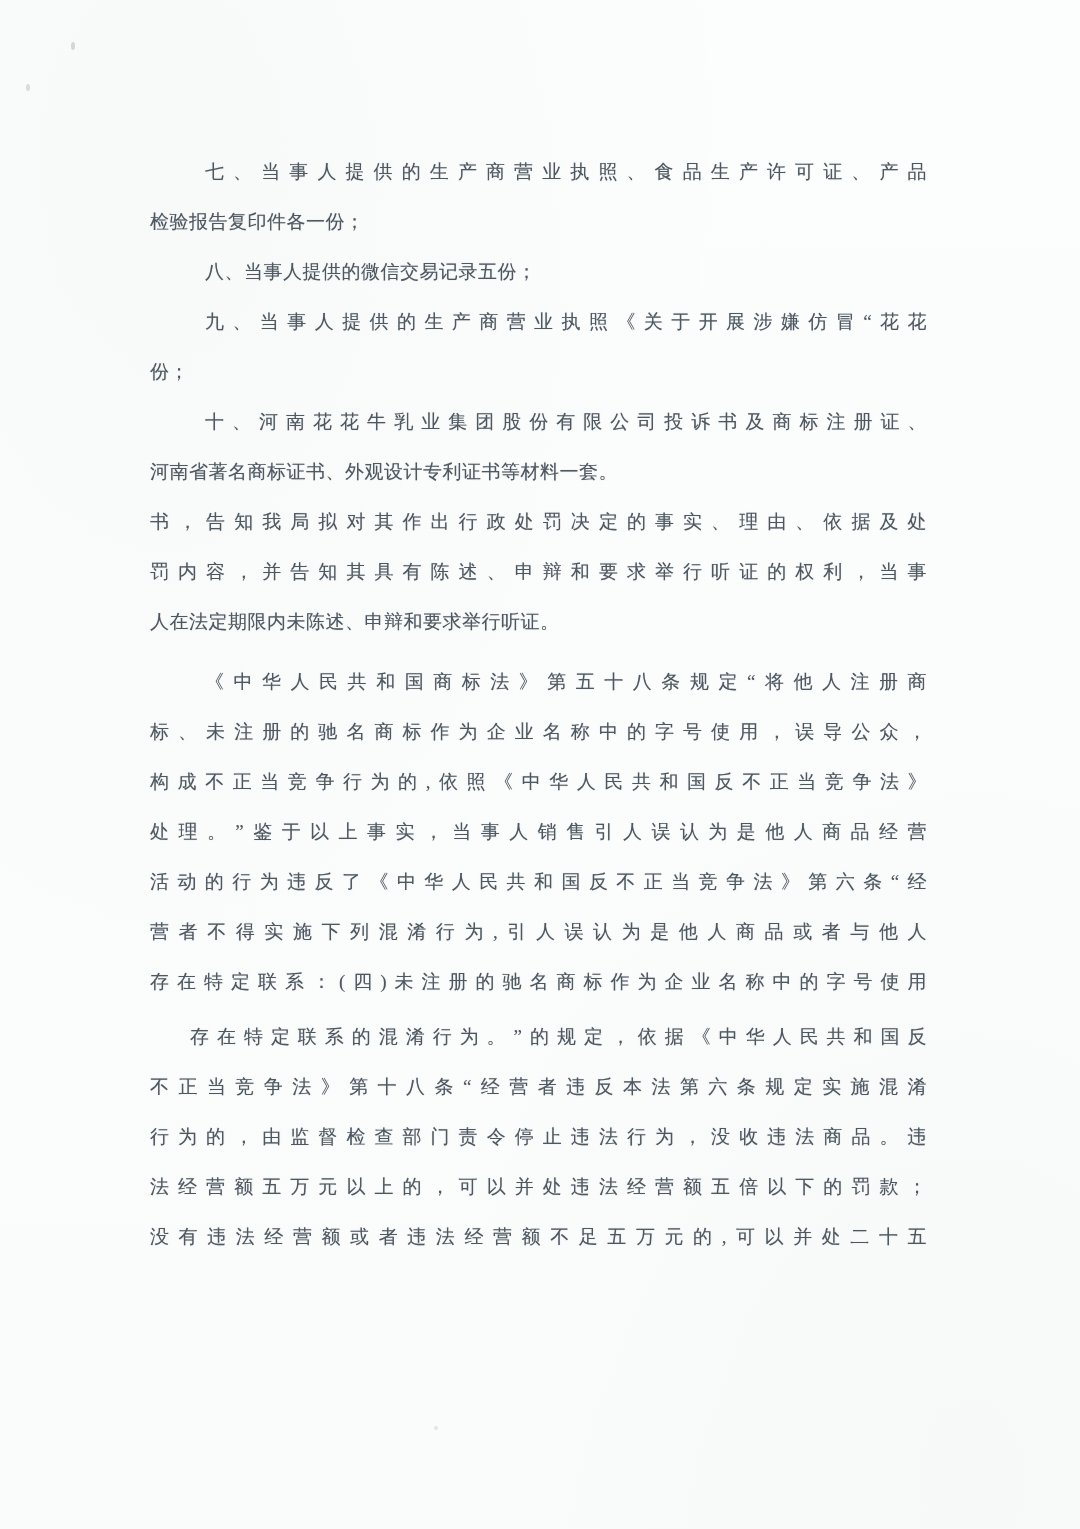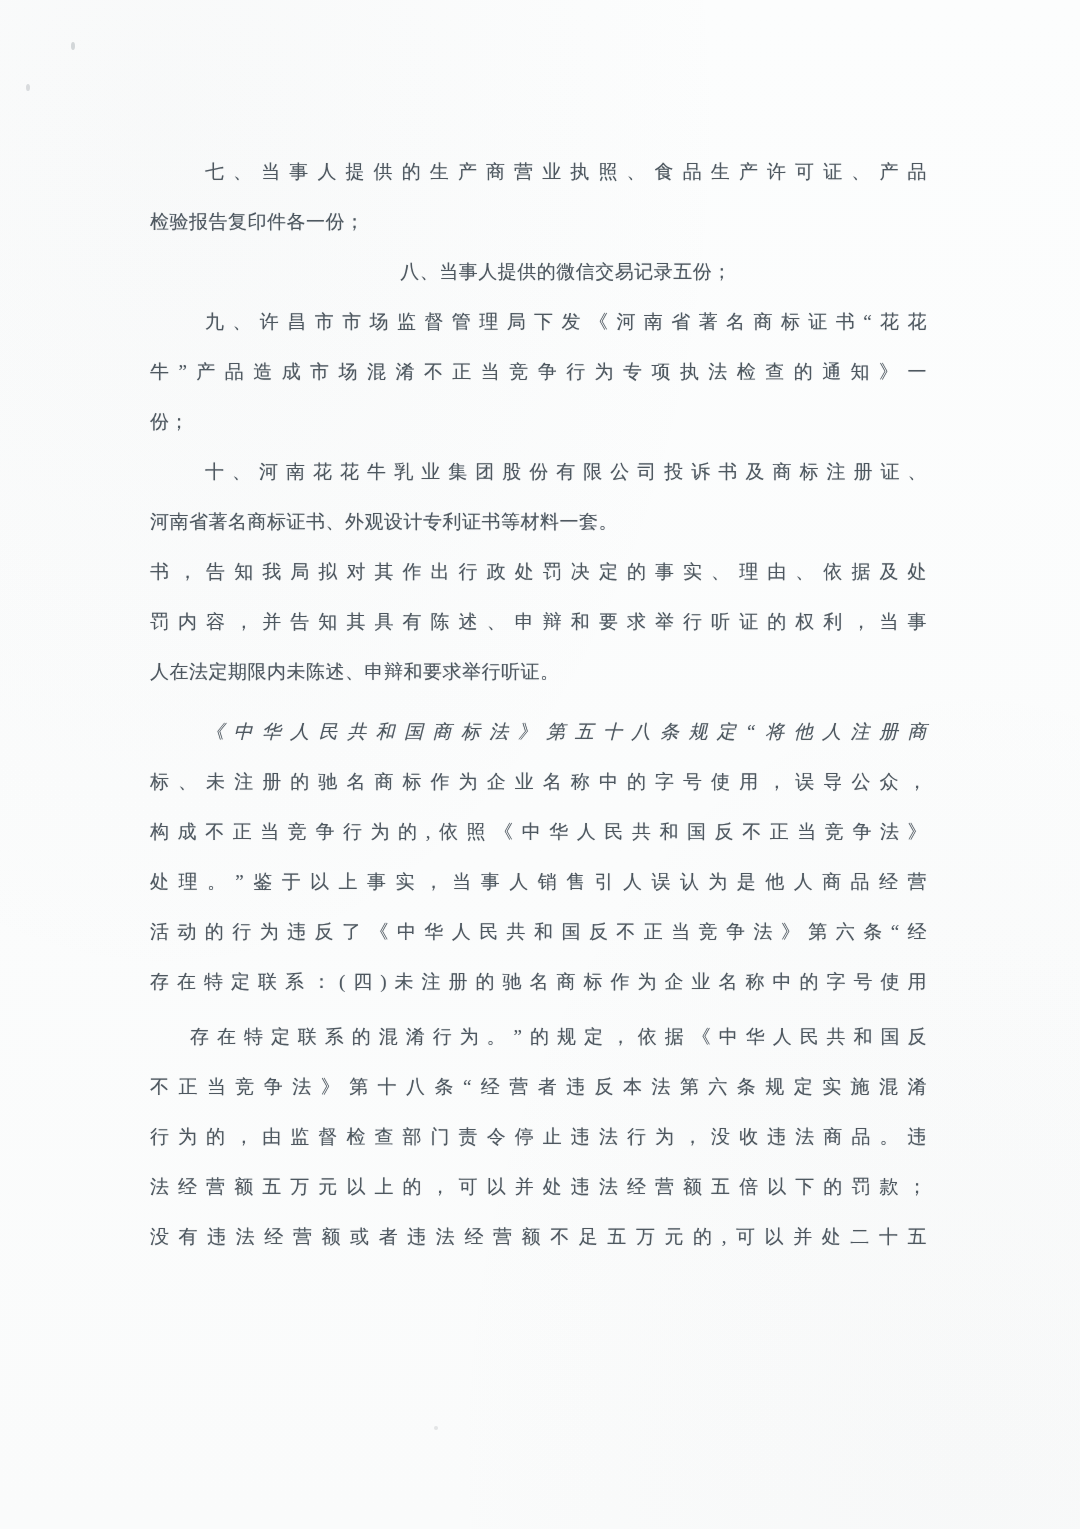--- a/index.html
+++ b/index.html
@@ -36,52 +36,51 @@
     letter-spacing: 0.5px;
     white-space: nowrap;
     text-shadow: 0 0 1px rgba(78, 88, 96, 0.38);
   }
   .line.fill {
     text-align: justify;
     text-align-last: justify;
   }
   .line.indent {
     padding-left: 55px;
-    text-align: center;
   }
   .gap-sm { margin-top: 3px; }
-  .gap-md { margin-top: 10px; font-style: italic; }
+  .gap-md { margin-top: 10px; }
   .gap-xs { margin-top: 5px; margin-left: 40px; }
   .speck {
     position: absolute;
     background: #8d949b;
     border-radius: 50%;
   }
 </style>
 </head>
 <body>
 
 <div class="page">
   <div class="doc">
       <div class="line indent fill">七、当事人提供的生产商营业执照、食品生产许可证、产品</div>
       <div class="line">检验报告复印件各一份；</div>
       <div class="line indent">八、当事人提供的微信交易记录五份；</div>
-      <div class="line indent fill">九、许昌市市场监督管理局下发《河南省著名商标证书“花花</div>
-      <div class="line fill">牛”产品造成市场混淆不正当竞争行为专项执法检查的通知》一</div>
+      <div class="line indent fill">九、当事人提供的生产商营业执照《关于开展涉嫌仿冒“花花</div>
       <div class="line">份；</div>
       <div class="line indent fill">十、河南花花牛乳业集团股份有限公司投诉书及商标注册证、</div>
       <div class="line">河南省著名商标证书、外观设计专利证书等材料一套。</div>
       <div class="line fill">书，告知我局拟对其作出行政处罚决定的事实、理由、依据及处</div>
       <div class="line fill">罚内容，并告知其具有陈述、申辩和要求举行听证的权利，当事</div>
       <div class="line">人在法定期限内未陈述、申辩和要求举行听证。</div>
       <div class="line indent fill gap-md">《中华人民共和国商标法》第五十八条规定“将他人注册商</div>
       <div class="line fill">标、未注册的驰名商标作为企业名称中的字号使用，误导公众，</div>
       <div class="line fill">构成不正当竞争行为的,依照《中华人民共和国反不正当竞争法》</div>
       <div class="line fill">处理。”鉴于以上事实，当事人销售引人误认为是他人商品经营</div>
       <div class="line fill">活动的行为违反了《中华人民共和国反不正当竞争法》第六条“经</div>
+      <div class="line fill">营者不得实施下列混淆行为,引人误认为是他人商品或者与他人</div>
       <div class="line fill">存在特定联系：(四)未注册的驰名商标作为企业名称中的字号使用</div>
       <div class="line fill gap-xs">存在特定联系的混淆行为。”的规定，依据《中华人民共和国反</div>
       <div class="line fill">不正当竞争法》第十八条“经营者违反本法第六条规定实施混淆</div>
       <div class="line fill">行为的，由监督检查部门责令停止违法行为，没收违法商品。违</div>
       <div class="line fill">法经营额五万元以上的，可以并处违法经营额五倍以下的罚款；</div>
       <div class="line fill">没有违法经营额或者违法经营额不足五万元的,可以并处二十五</div>
     </div>
   <div class="speck" style="left:71px; top:42px; width:4px; height:8px; opacity:0.35;"></div>
   <div class="speck" style="left:26px; top:84px; width:4px; height:7px; opacity:0.3;"></div>
   <div class="speck" style="left:434px; top:1426px; width:4px; height:4px; opacity:0.22;"></div>

